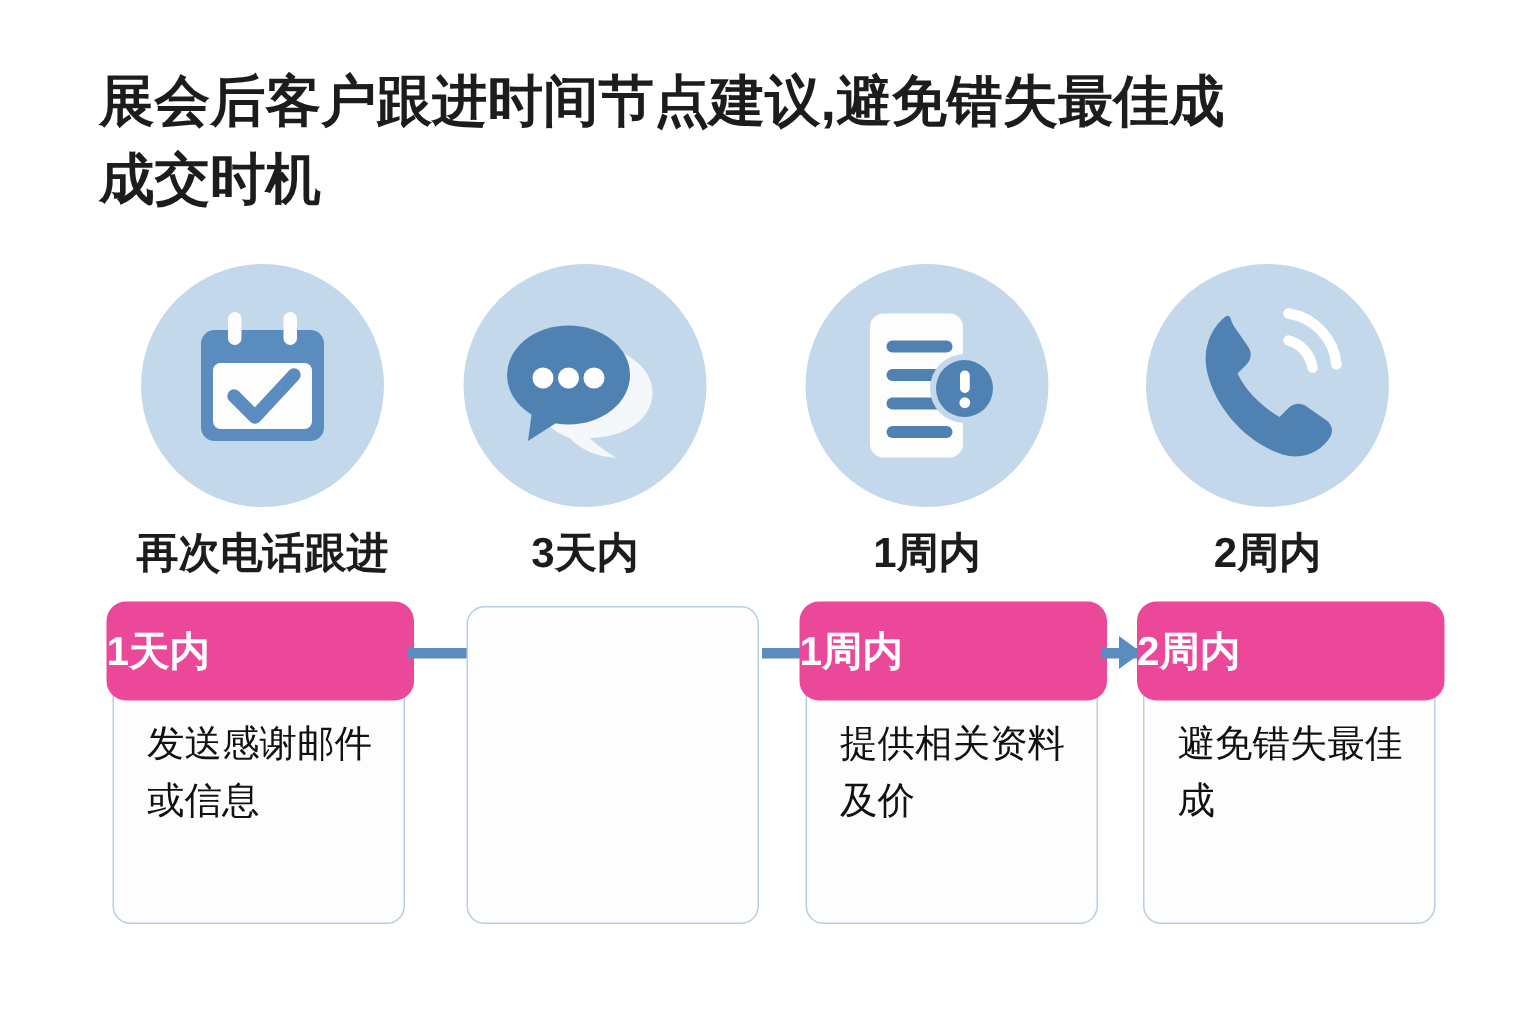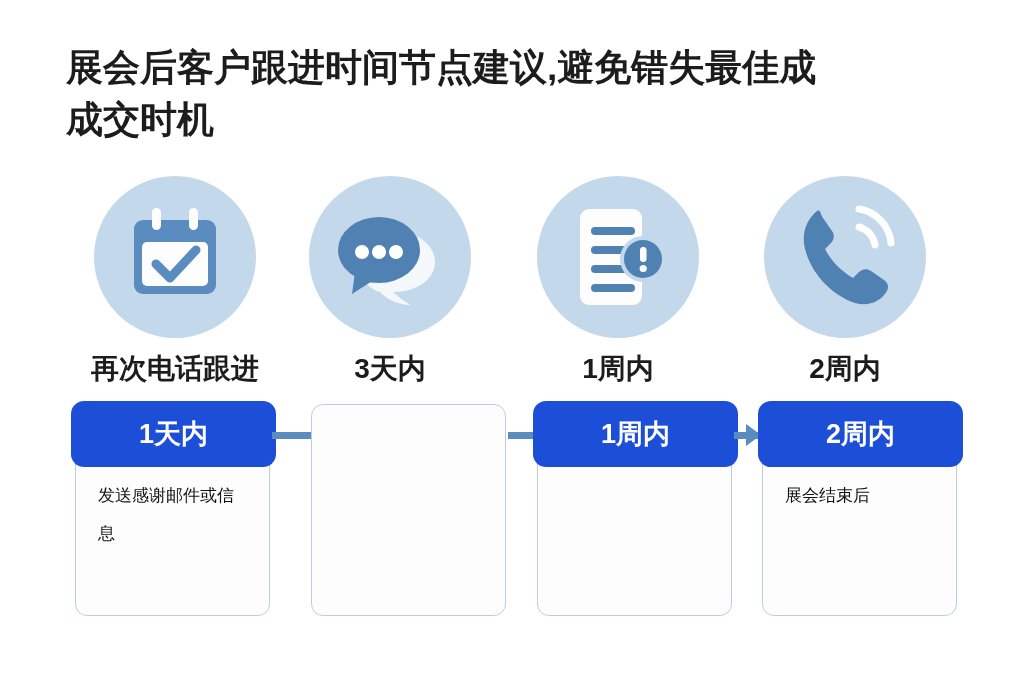--- a/index.html
+++ b/index.html
@@ -85,42 +85,42 @@
     border: 1.6px solid #b7cfe6;
     border-radius: 12px;
     box-sizing: border-box;
   }
   .card-header {
     position: absolute;
     left: -5px;
     top: -4px;
     width: 205px;
     height: 66px;
-    background: #1d4ed8;
+    background: #ec4899;
     border-radius: 13px;
     box-sizing: border-box;
     display: flex;
     align-items: center;
-    justify-content: center;
+    justify-content: flex-start;
   }
   .card-header-text {
     color: #ffffff;
     font-size: 27px;
     font-weight: bold;
     line-height: 30px;
     white-space: nowrap;
   }
   .card-body {
     position: absolute;
     left: 0;
     top: 72px;
     width: 195px;
     padding: 0 22px;
     box-sizing: border-box;
-    font-size: 17px;
+    font-size: 25px;
     line-height: 38px;
     color: #111111;
     font-weight: normal;
     word-break: break-all;
   }
 
   
   .connector {
     position: absolute;
     top: 28px;
@@ -220,25 +220,26 @@
 
   <div class="card" style="left:311px;">
   </div>
 
   <div class="connector" style="left:508px; width:40px;"></div>
 
   <div class="card" style="left:537px;">
     <div class="card-header">
       <span class="card-header-text">1周内</span>
     </div>
+    <div class="card-body">提供相关资料及价</div>
   </div>
 
   <div class="connector" style="left:734px; width:28px;"></div>
   <div class="arrowhead" style="left:746px;"></div>
 
   <div class="card" style="left:762px;">
     <div class="card-header">
       <span class="card-header-text">2周内</span>
     </div>
-    <div class="card-body">展会结束后</div>
+    <div class="card-body">避免错失最佳成</div>
   </div>
 
 </div>
 
 </body></html>

